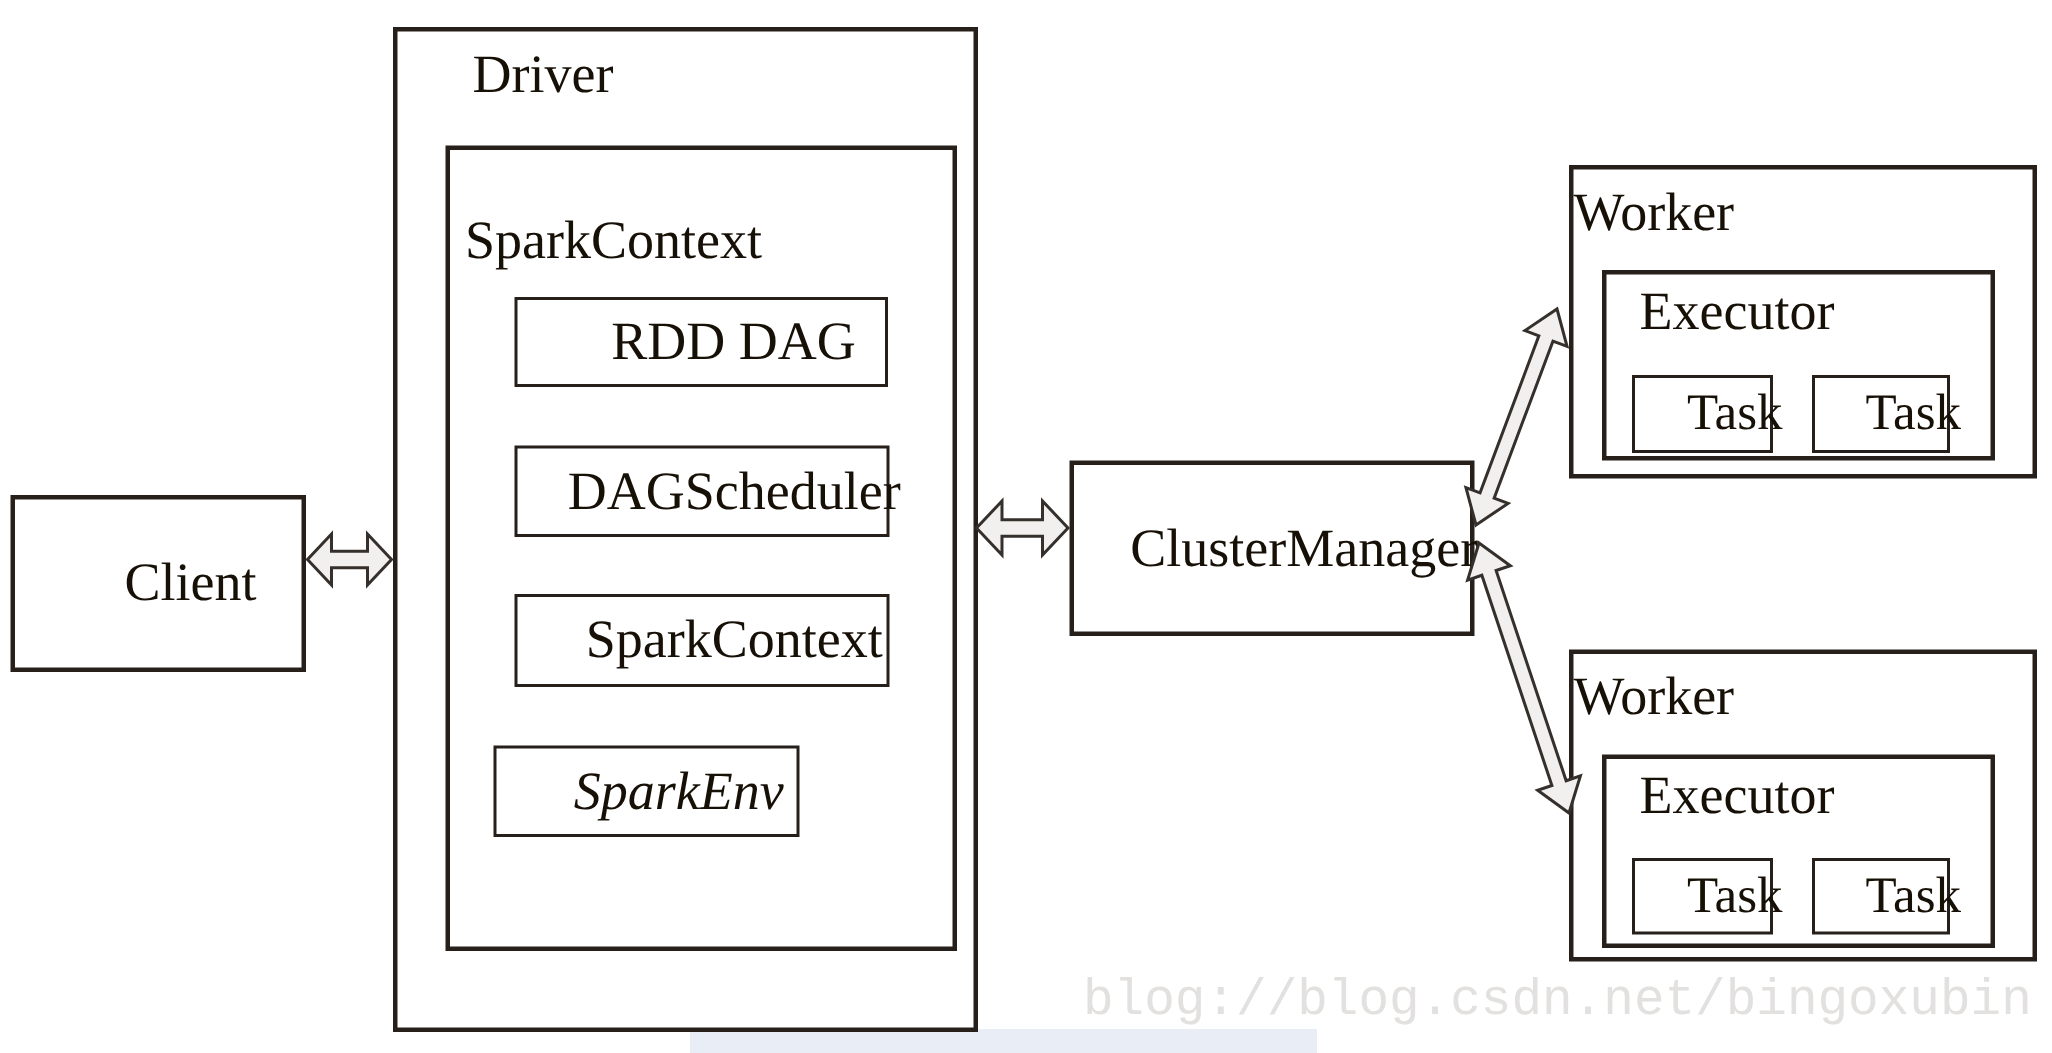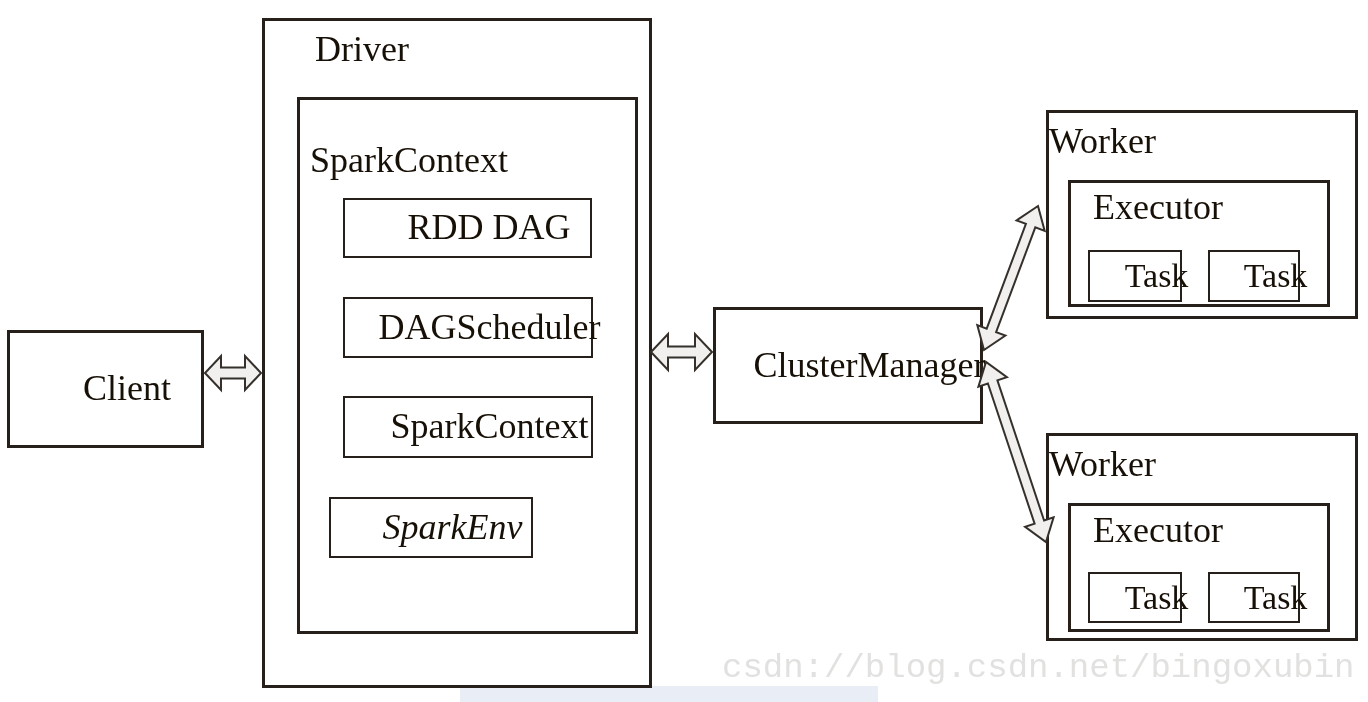--- a/index.html
+++ b/index.html
@@ -101,15 +101,15 @@
     </div>
   </div>
 
   <svg class="arrows" width="1368" height="702" viewBox="0 0 1368 702">
     <polygon points="205.0,373.0 221.0,390.0 221.0,378.5 245.0,378.5 245.0,390.0 261.0,373.0 245.0,356.0 245.0,367.5 221.0,367.5 221.0,356.0"></polygon>
     <polygon points="651.0,352.0 668.0,370.0 668.0,357.5 695.0,357.5 695.0,370.0 712.0,352.0 695.0,334.0 695.0,346.5 668.0,346.5 668.0,334.0"></polygon>
     <polygon points="984.0,350.0 1005.4,335.6 996.1,332.1 1035.3,227.4 1044.7,230.9 1038.0,206.0 1016.6,220.4 1025.9,223.9 986.7,328.6 977.3,325.1"></polygon>
     <polygon points="986.0,362.0 978.4,386.7 987.9,383.5 1034.6,523.7 1025.1,526.8 1046.0,542.0 1053.6,517.3 1044.1,520.5 997.4,380.3 1006.9,377.2"></polygon>
   </svg>
 
-  <div class="watermark">csdn://blog.csdn.net/bingoxubin</div>
+  <div class="watermark">blog://blog.csdn.net/bingoxubin</div>
 
 </div>
 
 </body></html>

